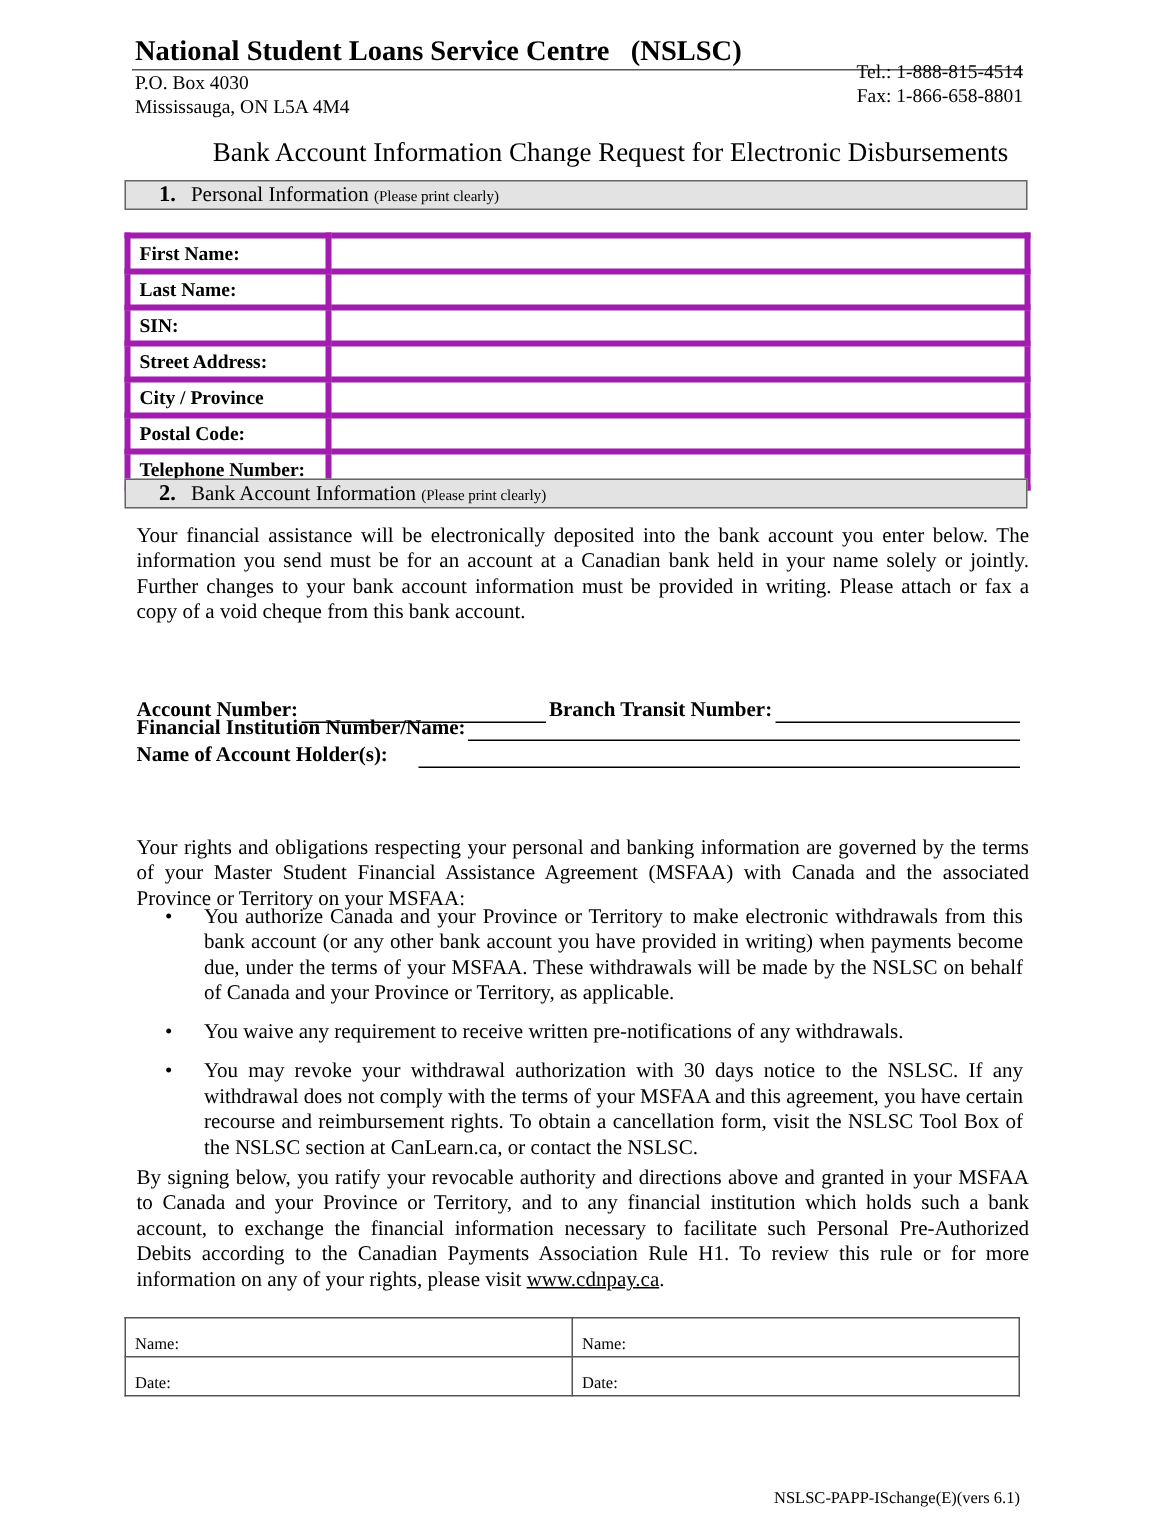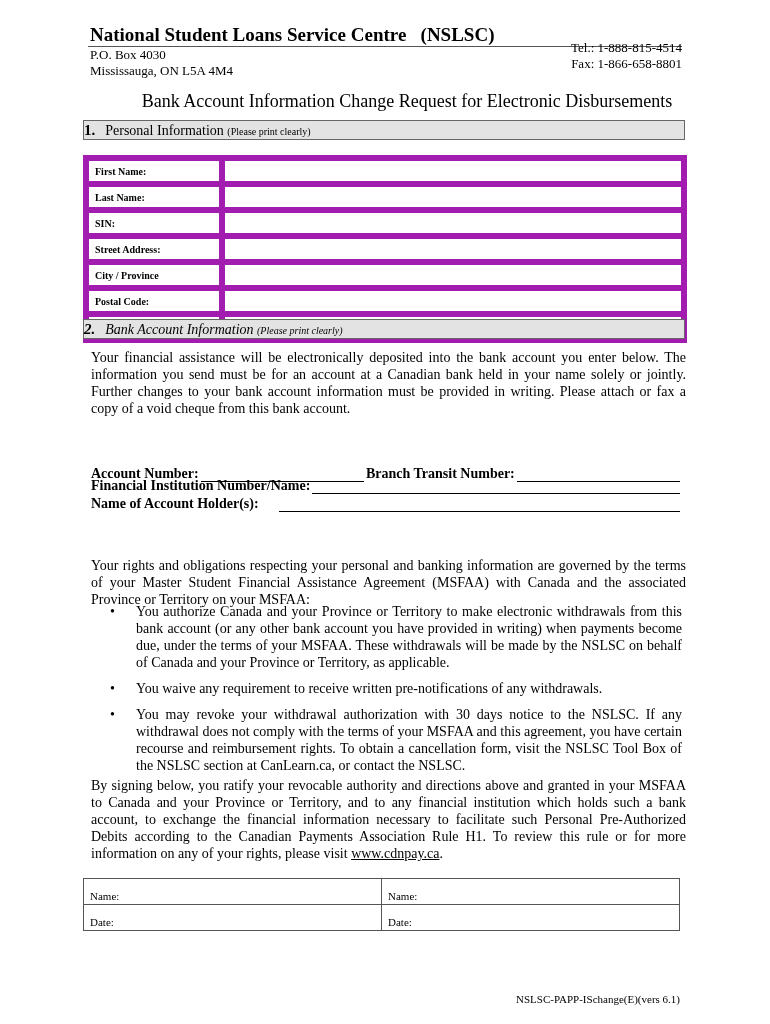--- a/index.html
+++ b/index.html
@@ -6,25 +6,25 @@
   body { width:770px; height:1024px; position:relative; overflow:hidden;
          font-family:"Liberation Serif", serif; color:#000; }
   .abs { position:absolute; }
   .org-name { left:90px; top:24px; font-size:19px; font-weight:bold; white-space:pre; }
   .hr-top { left:88px; top:46px; width:594px; height:0; border-top:1px solid #555; }
   .addr { left:90px; top:47px; font-size:13px; line-height:16px; }
   .contact { right:88px; top:40px; font-size:13px; line-height:16px; text-align:right; }
   .doc-title { left:0; width:770px; top:91px; text-align:center; font-size:18px;margin-left:22px; }
   .sec-header { left:83px; width:602px; height:20px; background:#e3e3e3;
                 border:1px solid #666; box-sizing:border-box; font-size:14px;
-                line-height:18px; padding-left:0; }
+                line-height:18px; padding-left:22px; }
   .sec-header .num { font-weight:bold; font-size:15px; margin-right:10px; }
   .sec-header .note { font-size:10px; }
   table.pinfo { left:83px; top:155px; width:604px; border-collapse:collapse; }
-  table.pinfo td { border:6px solid #a21caf; height:20px; padding:0 6px; font-size:10px; }
+  table.pinfo td { border:4px solid #a21caf; height:20px; padding:0 6px; font-size:13px; }
   table.pinfo td.lbl { width:118px; font-weight:bold; }
   .para { left:91px; width:595px; font-size:14px; line-height:17px; text-align:justify; }
   .fill-row { left:91px; width:589px; font-size:14px; font-weight:bold; display:flex; align-items:flex-end; }
   .fill-line { flex:1; border-bottom:1.5px solid #000; height:14px; margin-left:2px; }
   ul.bullets { left:110px; width:572px; margin:0; padding:0; list-style:none; font-size:14px; line-height:17px; }
   ul.bullets li { position:relative; padding-left:26px; text-align:justify; margin-bottom:9px; }
   ul.bullets li .dot { position:absolute; left:0; top:0; }
   .link { text-decoration:underline; }
   table.sig { left:83px; top:878px; width:597px; border-collapse:collapse; }
   table.sig td { border:1px solid #555; font-size:11px; padding:2px 6px; vertical-align:top; width:50%; }
@@ -78,21 +78,21 @@
         <td class="lbl">Postal Code:</td>
         <td></td>
       </tr>
   <tr>
         <td class="lbl">Telephone Number:</td>
         <td></td>
       </tr>
 </tbody>
   </table>
 
-<div class="abs sec-header" style="top:319px;font-style:italic;">
+<div class="abs sec-header" style="top:319px;">
   <span class="num">2.</span><span>Bank Account Information</span>
   <span class="note">(Please print clearly)</span>
 </div>
 
 <div class="abs para" style="top:349px;">Your financial assistance will be electronically deposited into the bank account you enter below.  The information you send must be for an account at a Canadian bank held in your name solely or jointly. Further changes to your bank account information must be provided in writing. Please attach or fax a copy of a void cheque from this bank account.</div>
 
 <div class="abs fill-row" style="top:430px;margin-top:48px;">
   <span>Financial Institution Number/Name:</span>
   <span class="fill-line"></span>
 </div>

